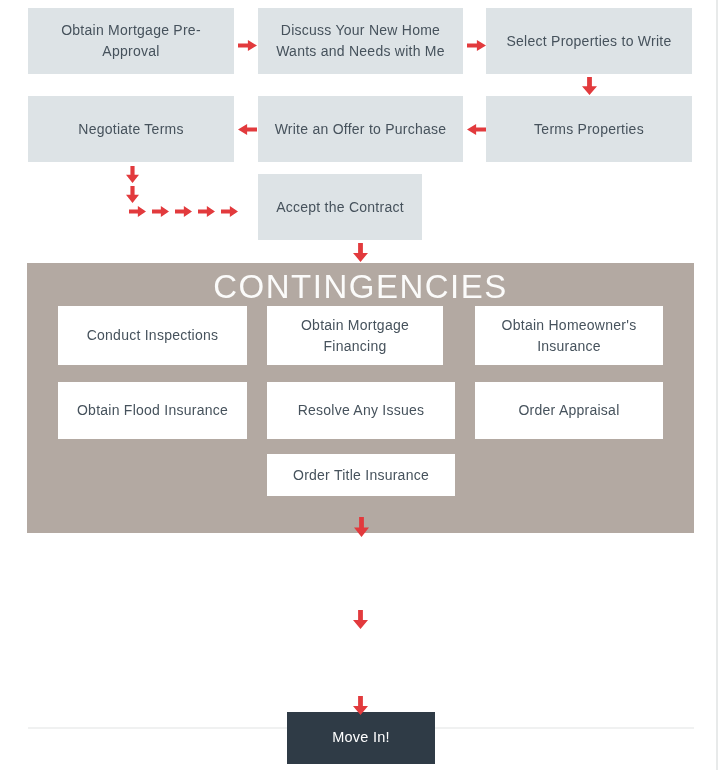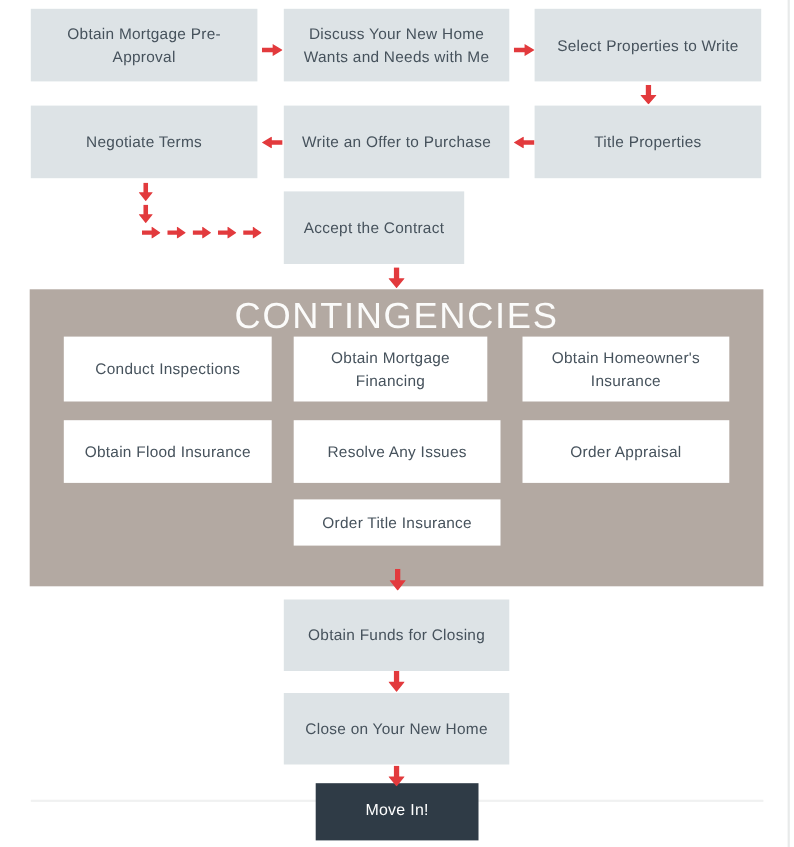--- a/index.html
+++ b/index.html
@@ -65,21 +65,21 @@
 
   <div class="box light" style="left:28px;top:96px;width:206px;height:66px">
     <span>Negotiate Terms</span>
   </div>
   <div class="arrow a-left" style="left:238px;top:124px;width:19px;height:11px"></div>
   <div class="box light" style="left:258px;top:96px;width:205px;height:66px">
     <span>Write an Offer to Purchase</span>
   </div>
   <div class="arrow a-left" style="left:467px;top:124px;width:19px;height:11px"></div>
   <div class="box light" style="left:486px;top:96px;width:206px;height:66px">
-    <span>Title Properties</span>
+    <span>Terms Properties</span>
   </div>
 
   <div class="arrow a-down" style="left:126px;top:166px;width:13px;height:17px"></div>
   <div class="arrow a-down" style="left:126px;top:186px;width:13px;height:17px"></div>
   <div class="arrow a-right" style="left:129px;top:206px;width:17px;height:11px"></div>
   <div class="arrow a-right" style="left:152px;top:206px;width:17px;height:11px"></div>
   <div class="arrow a-right" style="left:175px;top:206px;width:17px;height:11px"></div>
   <div class="arrow a-right" style="left:198px;top:206px;width:17px;height:11px"></div>
   <div class="arrow a-right" style="left:221px;top:206px;width:17px;height:11px"></div>
 
@@ -111,27 +111,21 @@
       <span>Order Appraisal</span>
     </div>
 
     <div class="box white" style="left:240px;top:191px;width:188px;height:42px">
       <span>Order Title Insurance</span>
     </div>
   </div>
 
   <div class="arrow a-down" style="left:354px;top:517px;width:15px;height:20px"></div>
 
-  <div class="box light" style="left:258px;top:545px;width:205px;height:65px">
-    <span>Obtain Funds for Closing</span>
-  </div>
   <div class="arrow a-down" style="left:353px;top:610px;width:15px;height:19px"></div>
-  <div class="box light" style="left:258px;top:630px;width:205px;height:65px">
-    <span>Close on Your New Home</span>
-  </div>
   <div class="arrow a-down" style="left:353px;top:696px;width:15px;height:19px"></div>
 
   <div class="divider"></div>
 
   <div class="box final" style="left:287px;top:712px;width:148px;height:52px">
     <span>Move In!</span>
   </div>
 
   <div class="page-edge"></div>
 </div>

